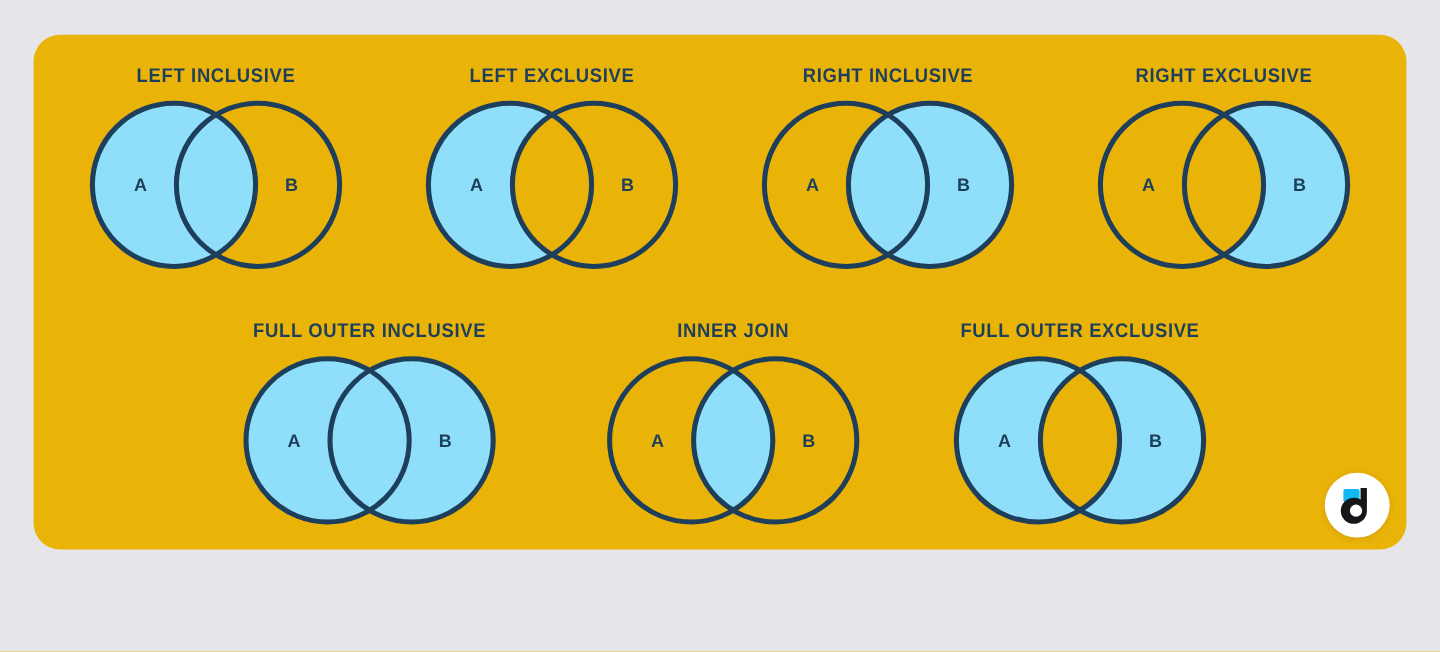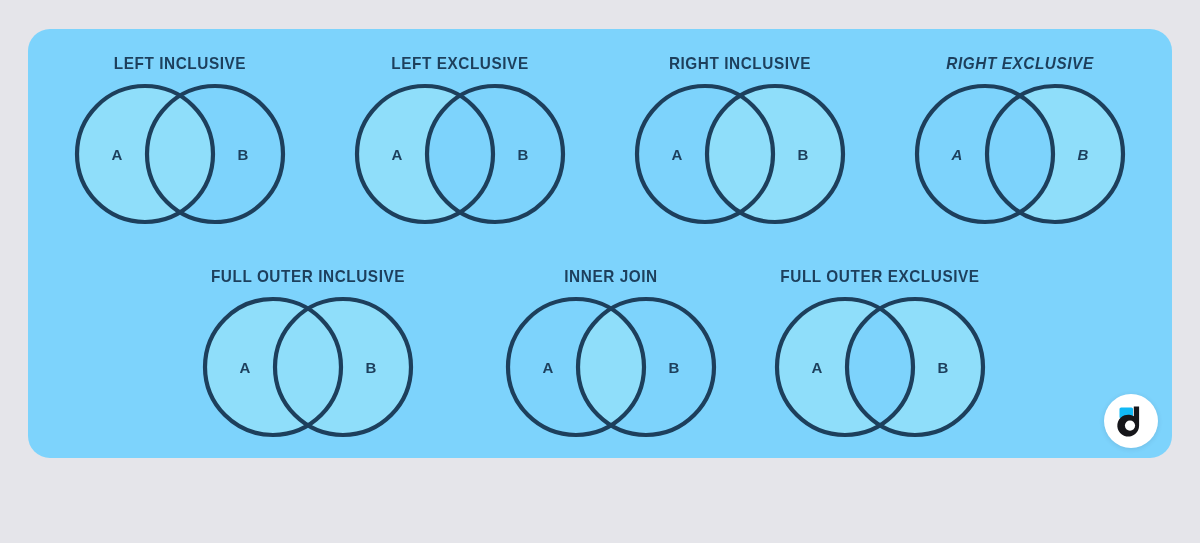--- a/index.html
+++ b/index.html
@@ -13,21 +13,21 @@
     font-family: "Liberation Sans", sans-serif;
     overflow: hidden;
   }
 
   #card {
     position: absolute;
     left: 28px;
     top: 29px;
     width: 1144px;
     height: 429px;
-    background: #7dd3fc;
+    background: #eab308;
     border-radius: 22px;
     box-sizing: border-box;
   }
 
   .row {
     position: absolute;
     left: 0;
     width: 100%;
   }
   #row-1 { top: 25px; }
@@ -164,21 +164,21 @@
               <circle cx="150" cy="75" r="68" fill="white"></circle>
             </mask>
           </defs>
           <rect x="0" y="0" width="230" height="150" fill="#8fdefa" mask="url(#maskR-r0p2)"></rect>
           <circle cx="80" cy="75" r="68" fill="none" stroke="#1d3f5c" stroke-width="4.2"></circle>
           <circle cx="150" cy="75" r="68" fill="none" stroke="#1d3f5c" stroke-width="4.2"></circle>
           <text x="52" y="80.5" text-anchor="middle">A</text>
           <text x="178" y="80.5" text-anchor="middle">B</text>
         </svg>
       </div>
-      <div class="panel" style="left: 852px; font-style: italic;">
+      <div class="panel" style="left: 852px;">
         <div class="panel-title">RIGHT EXCLUSIVE</div>
         <svg class="venn" viewBox="0 0 230 150">
           <defs>
             <clipPath id="clipL-r0p3">
               <circle cx="80" cy="75" r="68"></circle>
             </clipPath>
             <clipPath id="clipR-r0p3">
               <circle cx="150" cy="75" r="68"></circle>
             </clipPath>
             <mask id="maskL-r0p3">
@@ -249,21 +249,21 @@
           </defs>
           <g clip-path="url(#clipL-r1p1)">
             <circle cx="150" cy="75" r="68" fill="#8fdefa"></circle>
           </g>
           <circle cx="80" cy="75" r="68" fill="none" stroke="#1d3f5c" stroke-width="4.2"></circle>
           <circle cx="150" cy="75" r="68" fill="none" stroke="#1d3f5c" stroke-width="4.2"></circle>
           <text x="52" y="80.5" text-anchor="middle">A</text>
           <text x="178" y="80.5" text-anchor="middle">B</text>
         </svg>
       </div>
-      <div class="panel" style="left: 712px;">
+      <div class="panel" style="left: 732px;">
         <div class="panel-title">FULL OUTER EXCLUSIVE</div>
         <svg class="venn" viewBox="0 0 230 150">
           <defs>
             <clipPath id="clipL-r1p2">
               <circle cx="80" cy="75" r="68"></circle>
             </clipPath>
             <clipPath id="clipR-r1p2">
               <circle cx="150" cy="75" r="68"></circle>
             </clipPath>
             <mask id="maskL-r1p2">

